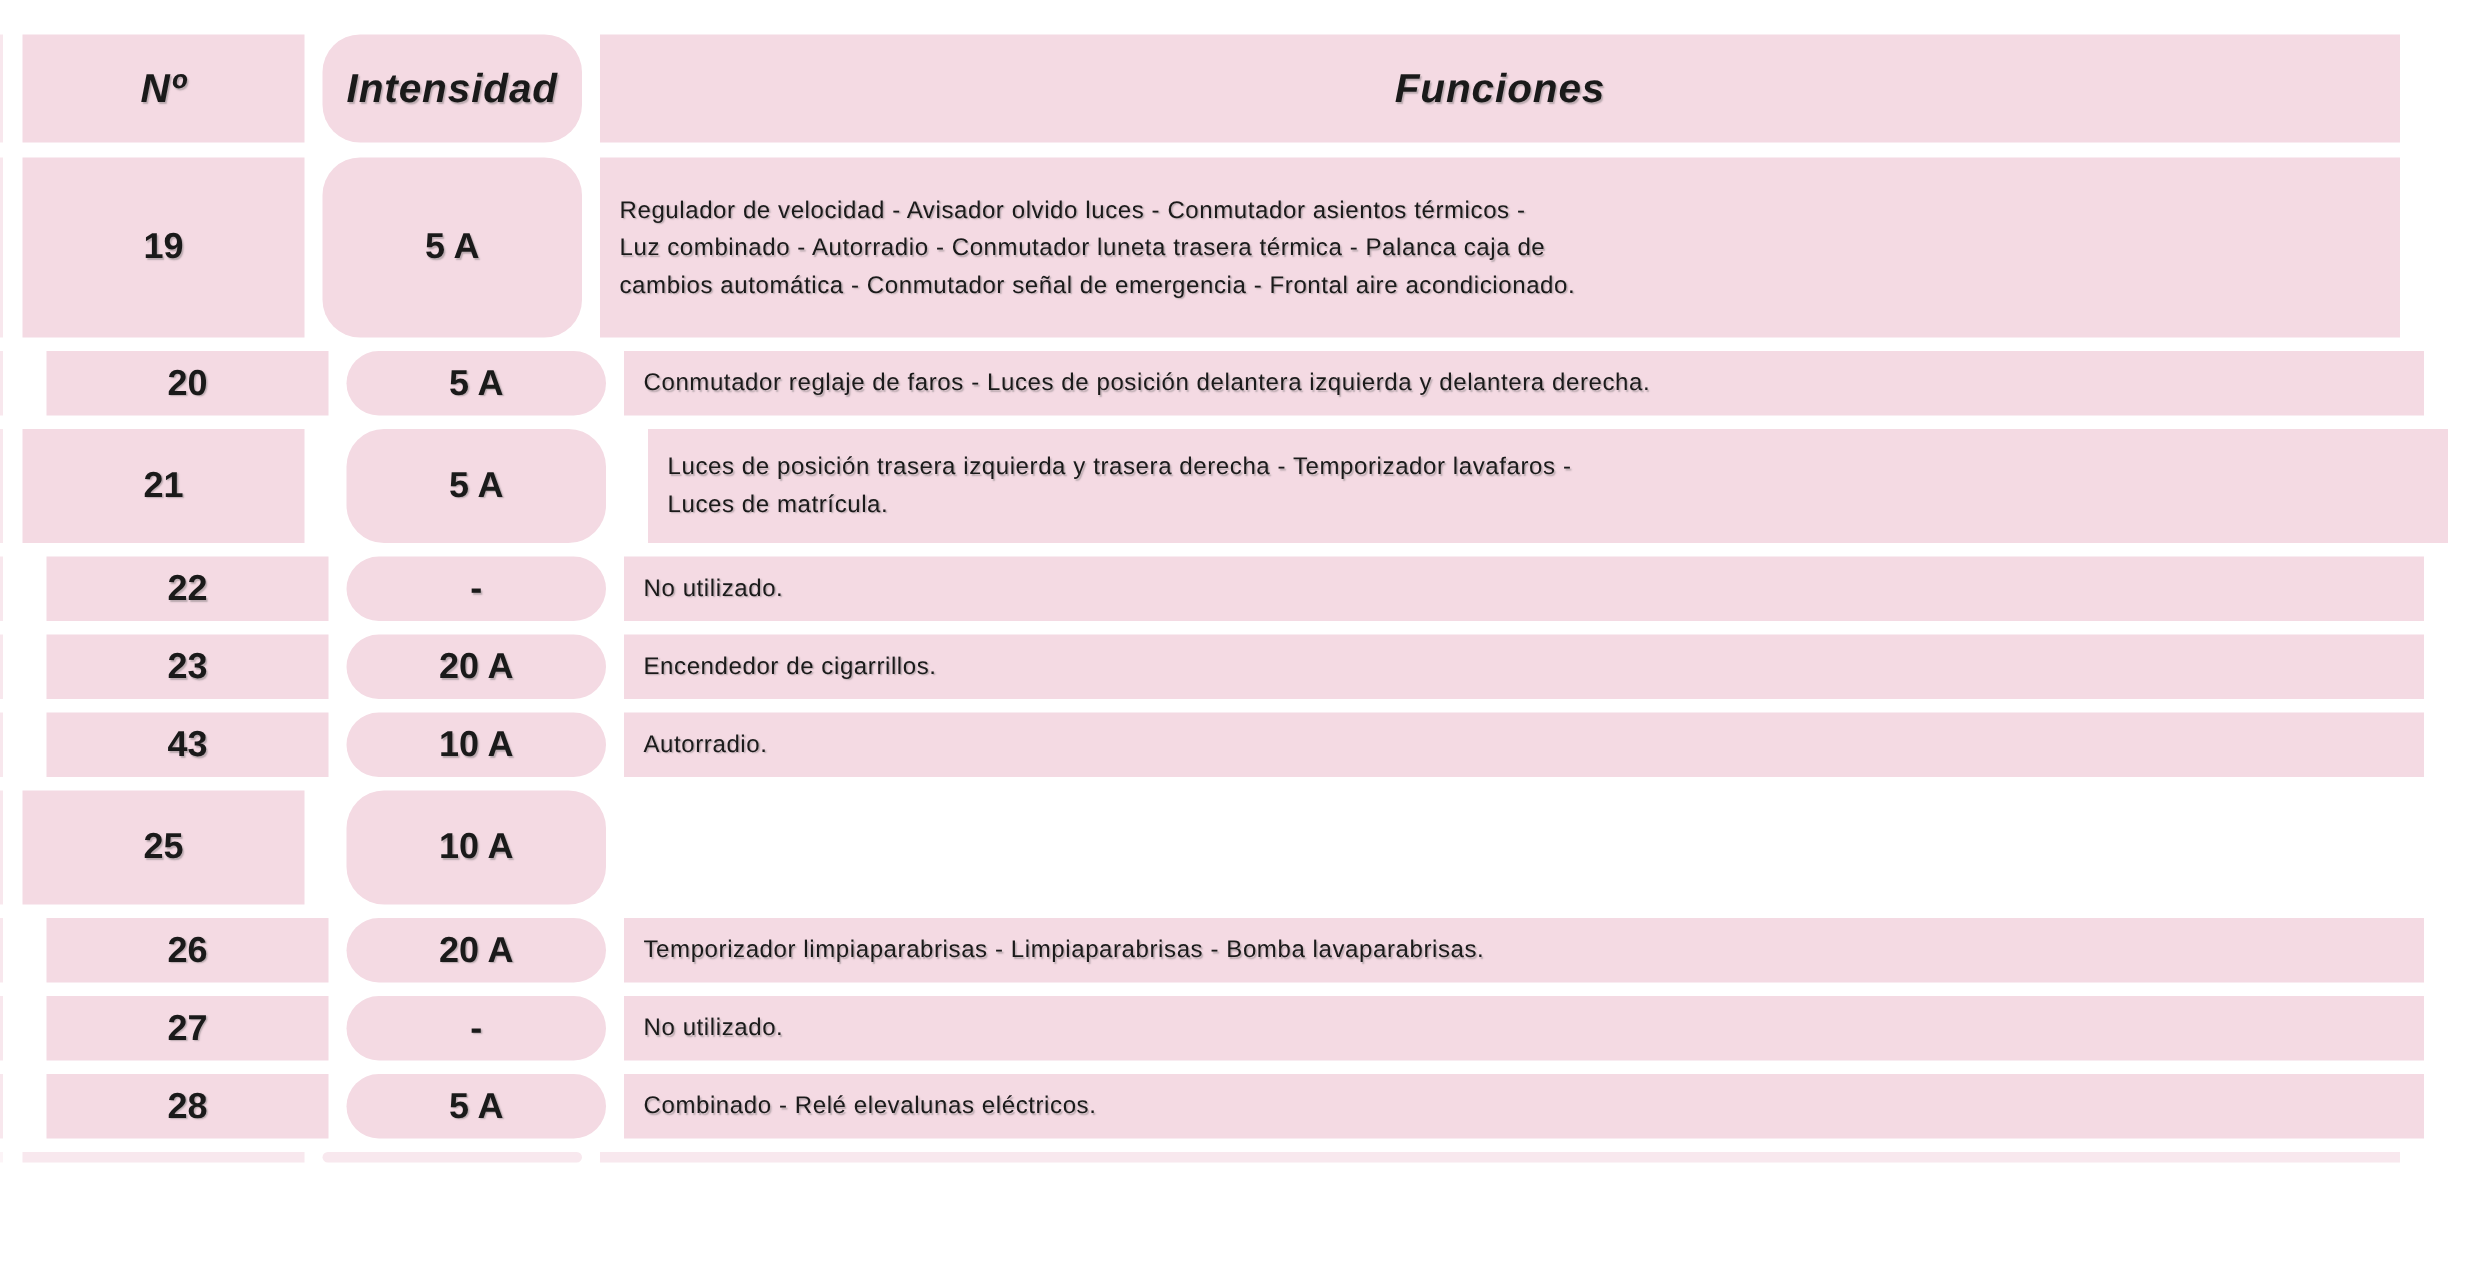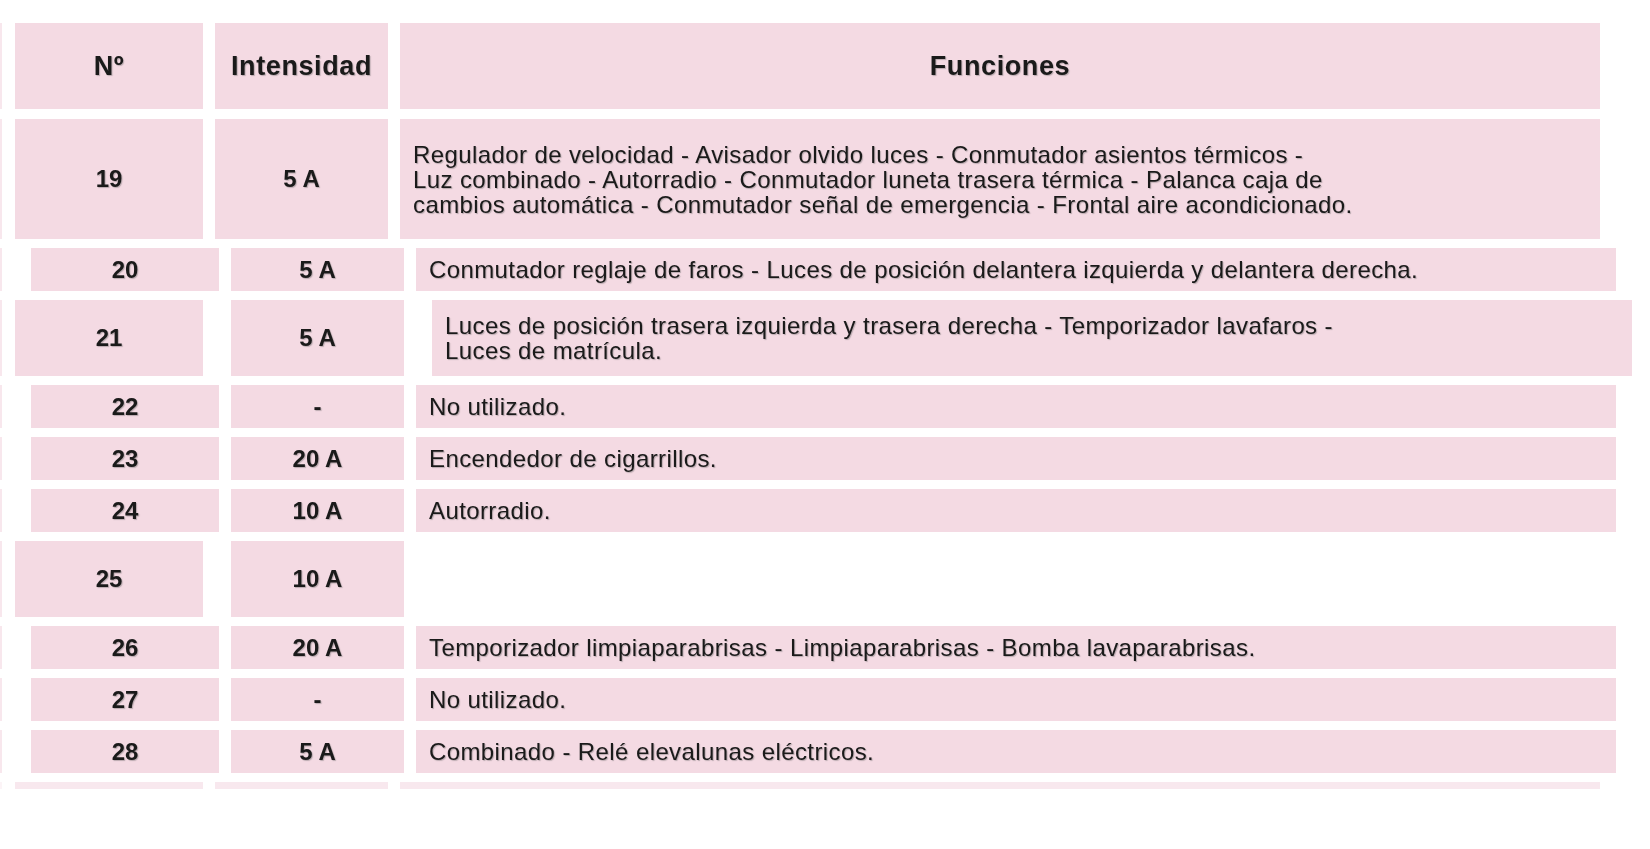--- a/index.html
+++ b/index.html
@@ -36,30 +36,30 @@
     opacity:.65;
   }
   .cell{
     background:var(--pink);
     display:flex;
     align-items:center;
     box-sizing:border-box;
     text-shadow:1px 1px 1px rgba(90,90,90,0.38);
   }
   .c1{width:188px;justify-content:center;font-weight:bold;font-size:24px;}
-  .c2{width:173px;justify-content:center;font-weight:bold;font-size:24px;}
+  .c2{width:173px;justify-content:center;font-weight:bold;font-size:24px;border-radius:25px;}
   .c3{
     width:1200px;
     padding:0 14px 0 13px;
-    font-size:24px;
+    font-size:16px;
     line-height:25px;
     letter-spacing:0.4px;
     white-space:pre-line;
   }
-  .header-row{height:86px;margin-bottom:10px;}
+  .header-row{height:72px;margin-bottom:10px;font-style:italic;}
   .header-row .cell{font-weight:bold;font-size:27px;letter-spacing:0.6px;justify-content:center;white-space:normal;padding:0;}
   .h1{height:43px;justify-content:center;}
   .h2{height:76px;gap:28px;}
   .h3{height:120px;}
   .partial-row{height:7px;margin-bottom:0;}
   .partial-row .cell{background:var(--pink-faint);}
   .partial-row::before{opacity:.3;}
 </style>
 </head>
 <body>
@@ -101,21 +101,21 @@
     <div class="cell c3">No utilizado.</div>
   </div>
 
   <div class="row h1">
     <div class="cell c1">23</div>
     <div class="cell c2">20 A</div>
     <div class="cell c3">Encendedor de cigarrillos.</div>
   </div>
 
   <div class="row h1">
-    <div class="cell c1">24</div>
+    <div class="cell c1">43</div>
     <div class="cell c2">10 A</div>
     <div class="cell c3">Autorradio.</div>
   </div>
 
   <div class="row h2">
     <div class="cell c1">25</div>
     <div class="cell c2">10 A</div>
   </div>
 
   <div class="row h1">

